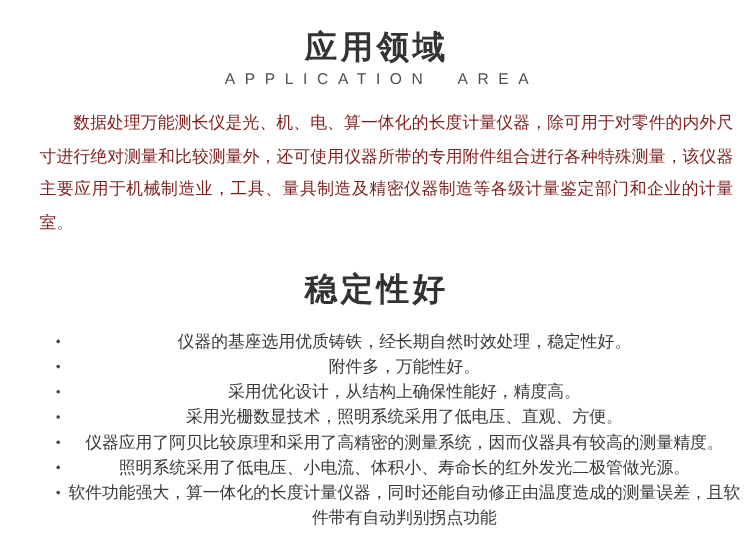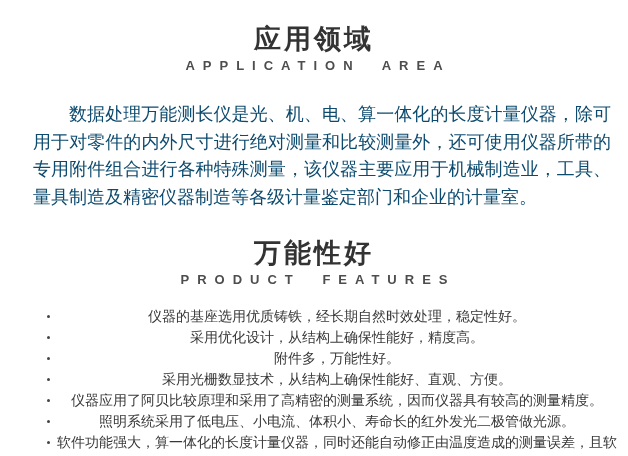--- a/index.html
+++ b/index.html
@@ -28,33 +28,33 @@
     letter-spacing: 3px;
     color: #333333;
   }
   .section-title.first { padding-top: 23px; }
   .section-title.second { padding-top: 26px; }
   .section-subtitle {
     margin-top: 5px;
     text-align: center;
     font-size: 13px;
     line-height: 15px;
-    font-weight: 700;
+    font-weight: 400;
     letter-spacing: 8px;
     word-spacing: 10px;
     color: #4d4d4d;
     text-indent: 8px; 
   }
   .intro-paragraph {
-    margin: 28px 17px 0 33px;
-    font-size: 18px;
+    margin: 16px 17px 0 33px;
+    font-size: 14px;
     line-height: 27.5px;
     text-align: justify;
     text-indent: 2em;
-    color: #0c4a6e;
+    color: #7f1d1d;
   }
   .features-list {
     list-style: none;
     margin: 19px 10px 0 47px;
     padding: 0;
     font-size: 14px;
     line-height: 21px;
     color: #383838;
   }
   .feature-item {
@@ -77,39 +77,38 @@
 
 <div class="page">
 
   <section>
     <h1 class="section-title first">应用领域</h1>
     <div class="section-subtitle">APPLICATION AREA</div>
     <p class="intro-paragraph">数据处理万能测长仪是光、机、电、算一体化的长度计量仪器，除可用于对零件的内外尺寸进行绝对测量和比较测量外，还可使用仪器所带的专用附件组合进行各种特殊测量，该仪器主要应用于机械制造业，工具、量具制造及精密仪器制造等各级计量鉴定部门和企业的计量室。</p>
   </section>
 
   <section>
-    <h1 class="section-title second">万能性好</h1>
-    <div class="section-subtitle">PRODUCT FEATURES</div>
+    <h1 class="section-title second">稳定性好</h1>
 
     <ul class="features-list">
       <li class="feature-item">
         <span class="bullet-dot"></span>
         <span>仪器的基座选用优质铸铁，经长期自然时效处理，稳定性好。</span>
       </li>
       <li class="feature-item">
         <span class="bullet-dot"></span>
+        <span>附件多，万能性好。</span>
+      </li>
+      <li class="feature-item">
+        <span class="bullet-dot"></span>
         <span>采用优化设计，从结构上确保性能好，精度高。</span>
       </li>
       <li class="feature-item">
         <span class="bullet-dot"></span>
-        <span>附件多，万能性好。</span>
-      </li>
-      <li class="feature-item">
-        <span class="bullet-dot"></span>
-        <span>采用光栅数显技术，从结构上确保性能好、直观、方便。</span>
+        <span>采用光栅数显技术，照明系统采用了低电压、直观、方便。</span>
       </li>
       <li class="feature-item">
         <span class="bullet-dot"></span>
         <span>仪器应用了阿贝比较原理和采用了高精密的测量系统，因而仪器具有较高的测量精度。</span>
       </li>
       <li class="feature-item">
         <span class="bullet-dot"></span>
         <span>照明系统采用了低电压、小电流、体积小、寿命长的红外发光二极管做光源。</span>
       </li>
       <li class="feature-item">

